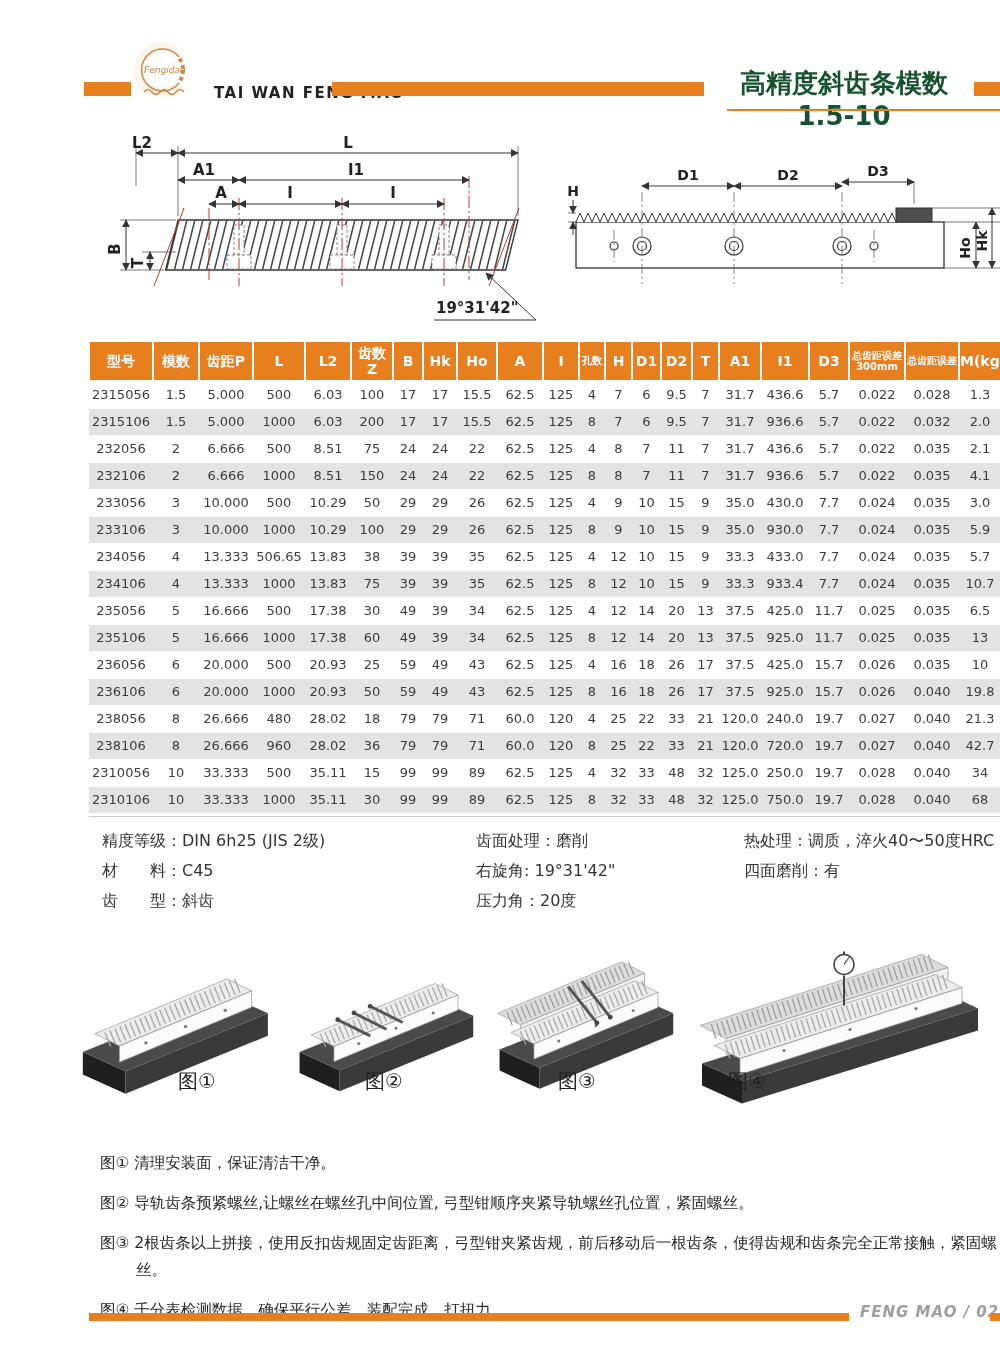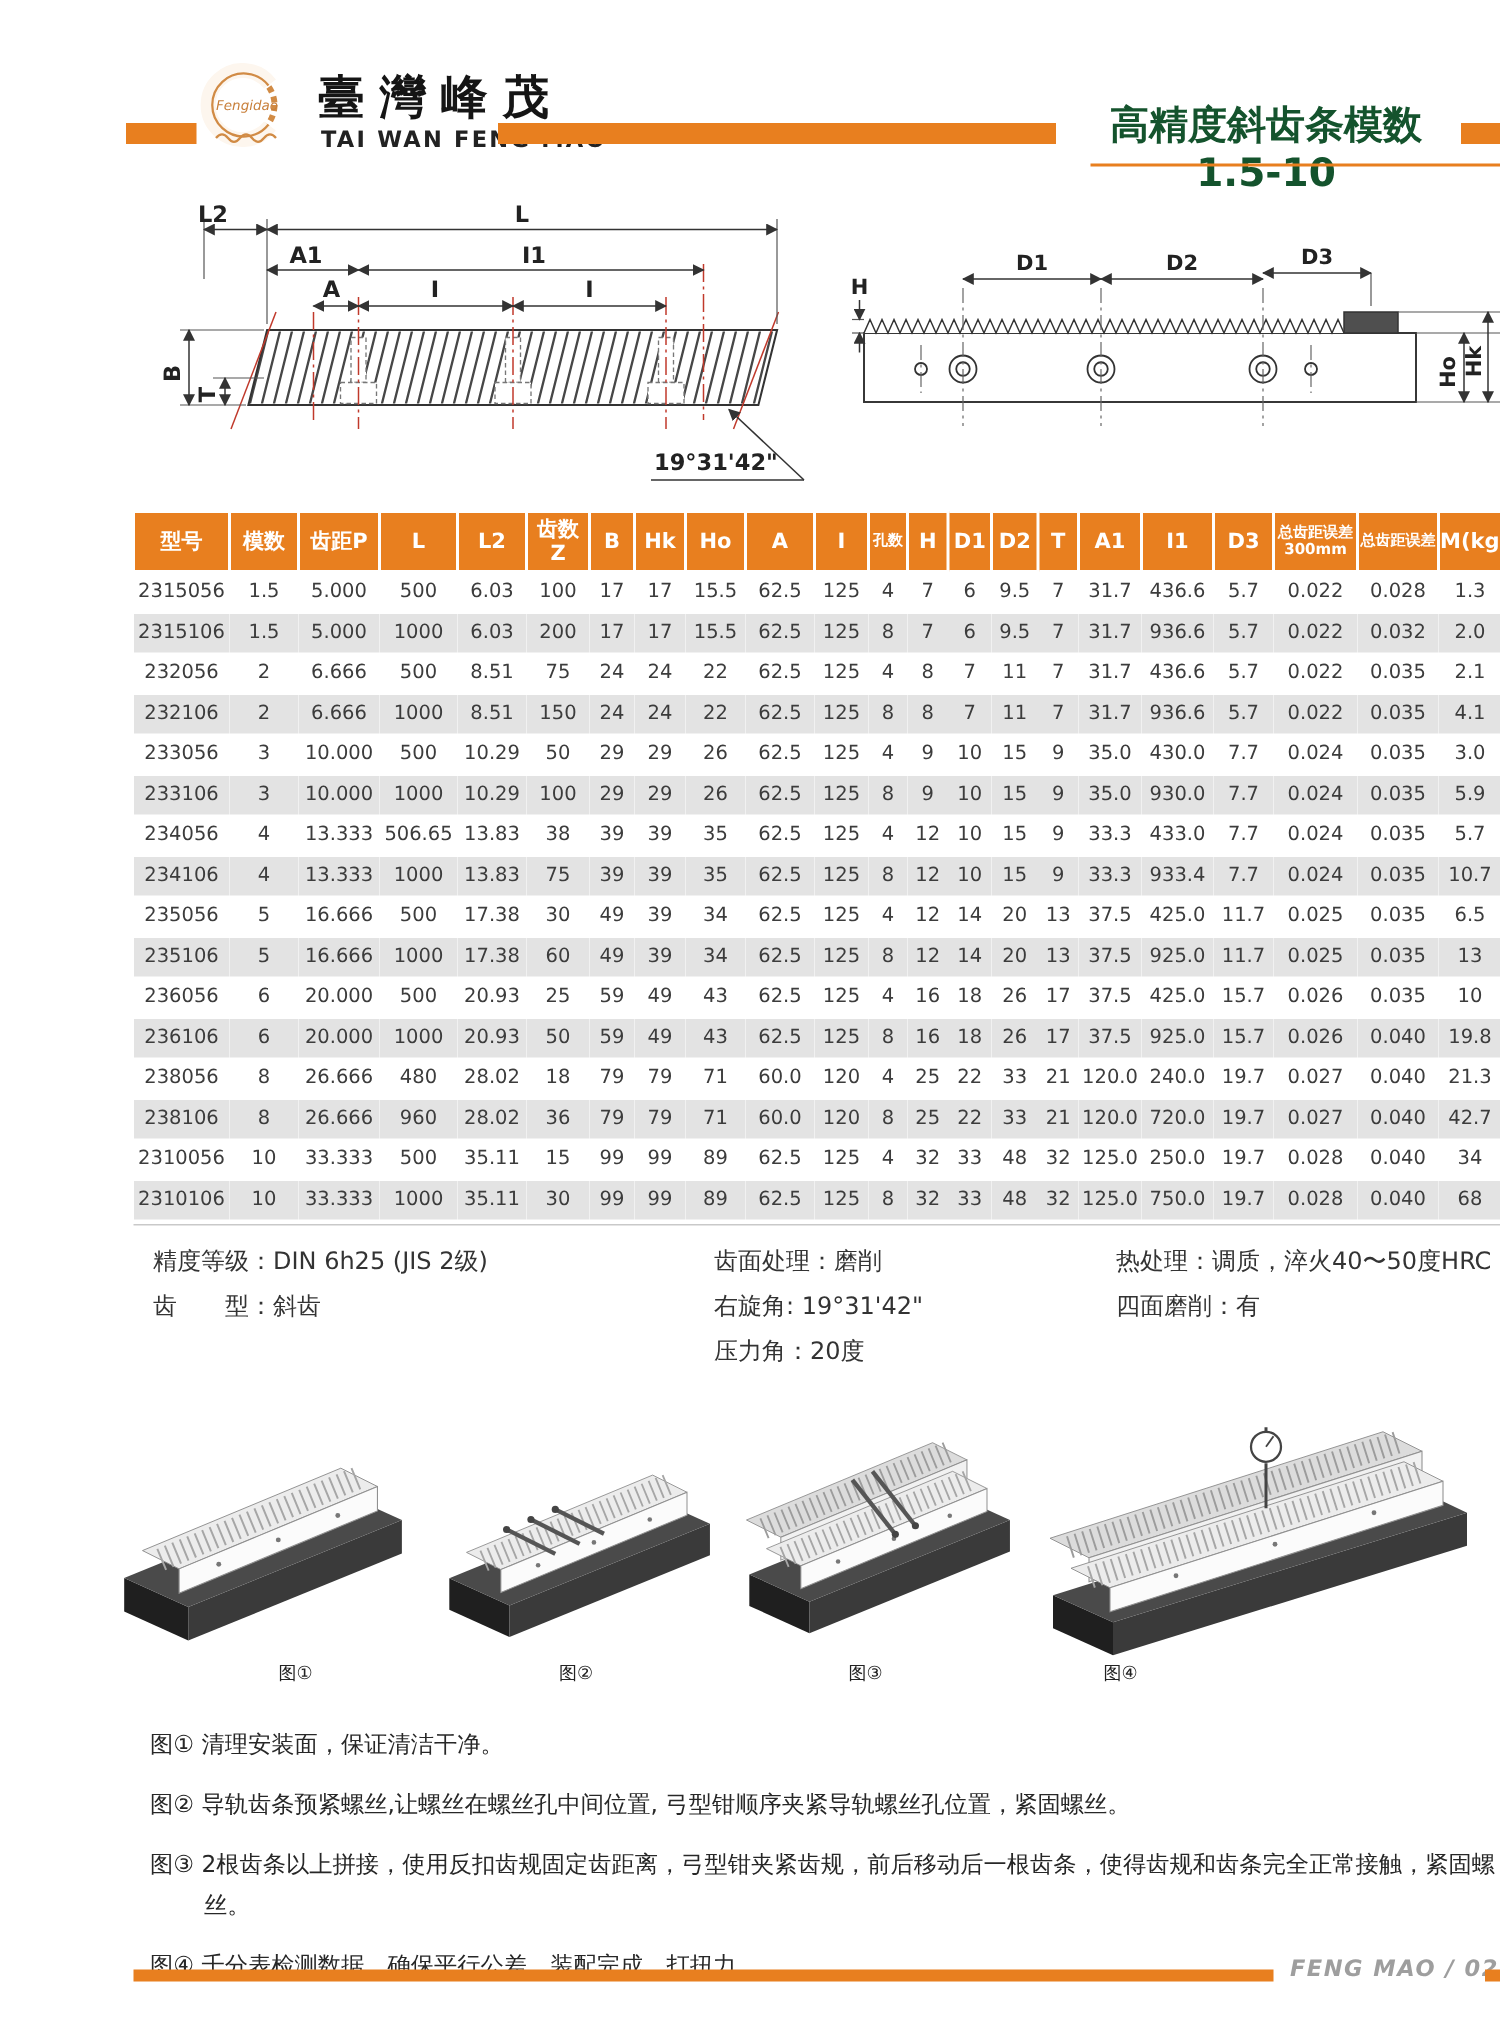--- a/index.html
+++ b/index.html
@@ -34,21 +34,21 @@
 
   
   .specs-col { position:absolute; top:826px; font-size:16px; color:#333; }
   .specs-col .spec-item { height:30px; line-height:30px; white-space:nowrap; }
   #specs-items_left  { left:58px; }
   #specs-items_mid   { left:432px; }
   #specs-items_right { left:700px; }
 
   
   .figure-illustration { position:absolute; }
-  .figure-caption { position:absolute; top:1107px; font-size:12px; color:#222; transform:translateX(-50%); }
+  .figure-caption { position:absolute; top:1068px; font-size:20px; color:#222; transform:translateX(-50%); }
 
   
   .instructions { position:absolute; left:56px; top:1150px; width:916px; }
   .instruction-line { font-size:15.5px; color:#272727; line-height:27px; margin-bottom:13px;
                       padding-left:36px; text-indent:-36px; }
 
   
   .footer-text { position:absolute; left:816px; top:1303px; font-size:15px; font-weight:bold; font-style:italic;
                  color:#9e9e9e; letter-spacing:1px; }
 </style>
@@ -60,21 +60,20 @@
   <div class="bar" style="left:40px; top:82px; width:47px; height:14px;"></div>
 
   <svg class="logo-svg" width="78" height="68" viewBox="0 0 78 68">
     <circle cx="32" cy="28" r="21" fill="none" stroke="#d18b45" stroke-width="4" stroke-dasharray="4 3"></circle>
     <path d="M 50,14 A 23 23 0 1 0 50,42" fill="none" stroke="#fdf6ee" stroke-width="10"></path>
     <path d="M 49,15 A 21 21 0 1 0 49,41" fill="none" stroke="#d18b45" stroke-width="1.5"></path>
     <text x="14" y="31" font-size="9" font-style="italic" fill="#c87f3a">Fengidao</text>
     <path d="M 14,50 q 4,-5 8,0 t 8,0 t 8,0 t 8,0 t 8,0" fill="none" stroke="#d18b45" stroke-width="1.5"></path>
   </svg>
 
-  <div class="company-cn">臺灣峰茂</div>
   <div class="company-en">TAI WAN FENG MAO</div>
 
   <div class="bar" style="left:288px; top:82px; width:372px; height:14px;"></div>
   <div class="page-title">高精度斜齿条模数1.5-10</div>
   <div class="bar" style="left:930px; top:82px; width:70px; height:14px;"></div>
   <div class="title-underline"></div>
 
   <svg class="drawing" style="left:40px; top:128px;" width="460" height="205" viewBox="0 0 460 205">
     <defs>
       <marker id="arL" viewBox="0 0 10 10" refX="9" refY="5" markerWidth="8" markerHeight="8" orient="auto-start-reverse">
@@ -640,20 +639,21 @@
           <td>0.040</td>
           <td>68</td>
         </tr>
       </tbody>
   </table>
 
   <div class="section-rule"></div>
 
   <div class="specs-col" id="specs-items_left">
       <div class="spec-item">精度等级：DIN 6h25 (JIS 2级)</div>
+      <div class="spec-item">材　　料：C45</div>
       <div class="spec-item">齿　　型：斜齿</div>
     </div>
   <div class="specs-col" id="specs-items_mid">
       <div class="spec-item">齿面处理：磨削</div>
       <div class="spec-item">右旋角:  19°31'42"</div>
       <div class="spec-item">压力角：20度</div>
     </div>
   <div class="specs-col" id="specs-items_right">
       <div class="spec-item">热处理：调质，淬火40〜50度HRC</div>
       <div class="spec-item">四面磨削：有</div>

